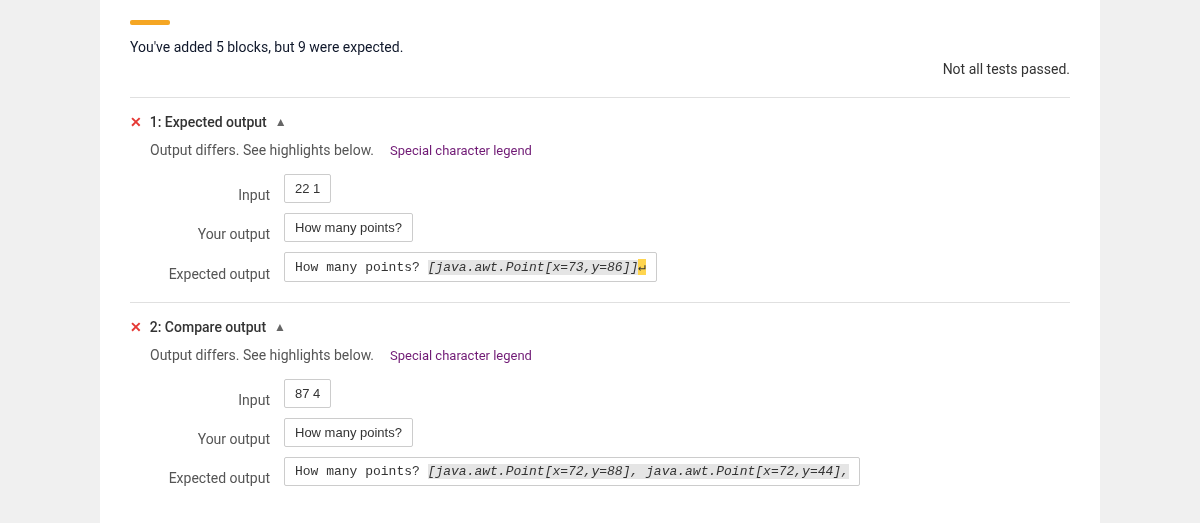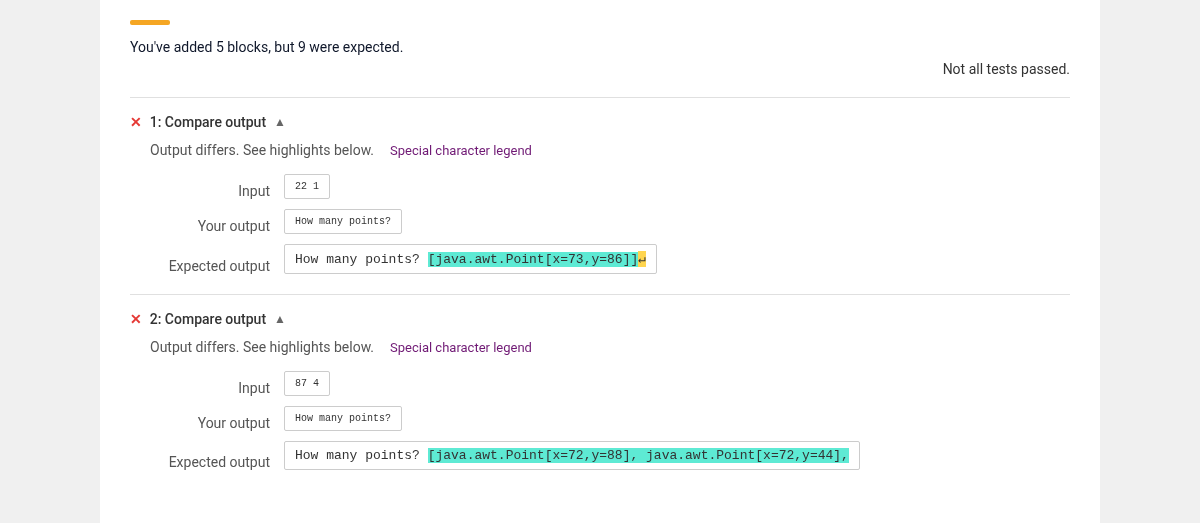--- a/index.html
+++ b/index.html
@@ -104,22 +104,22 @@
     .io-label {
       width: 120px;
       text-align: right;
       font-size: 14px;
       color: #555;
       margin-right: 14px;
       flex-shrink: 0;
     }
 
     .code-box {
-      font-family: Liberation Mono, monospace;
-      font-size: 10px;
+      font-family: Liberation Sans, sans-serif;
+      font-size: 13px;
       border: 1px solid #ccc;
       padding: 6px 10px;
       background: #fff;
       color: #333;
       border-radius: 2px;
       display: inline-block;
       white-space: pre;
     }
 
     .code-box-highlight {
@@ -129,22 +129,23 @@
       padding: 6px 10px;
       background: #fff;
       color: #333;
       border-radius: 2px;
       display: inline-flex;
       align-items: center;
       white-space: pre;
     }
 
     .highlight-yellow {
-      background-color: #5eead4;
-      color: #333;
+      background-color: #e5e5e5;
+      color: #333;
+      font-style: italic;
     }
 
     .newline-symbol {
       background-color: #ffd54f;
       color: #333;
       font-size: 13px;
     }
   </style>
 </head>
 <body>
@@ -154,21 +155,21 @@
   <div class="top-bar"></div>
 
   <p class="summary-text">You've added 5 blocks, but 9 were expected.</p>
   <p class="not-passed-text">Not all tests passed.</p>
 
   <hr class="divider">
 
   <div class="compare-section">
     <div class="compare-header">
       <span class="x-icon">✕</span>
-      <span class="compare-title">1: Compare output</span>
+      <span class="compare-title">1: Expected output</span>
       <span class="chevron-up">▲</span>
     </div>
 
     <div class="output-differs-row">
       <span class="output-differs-text">Output differs. See highlights below.</span>
       <a class="special-char-link">Special character legend</a>
     </div>
 
     <div class="io-row">
       <span class="io-label">Input</span>

